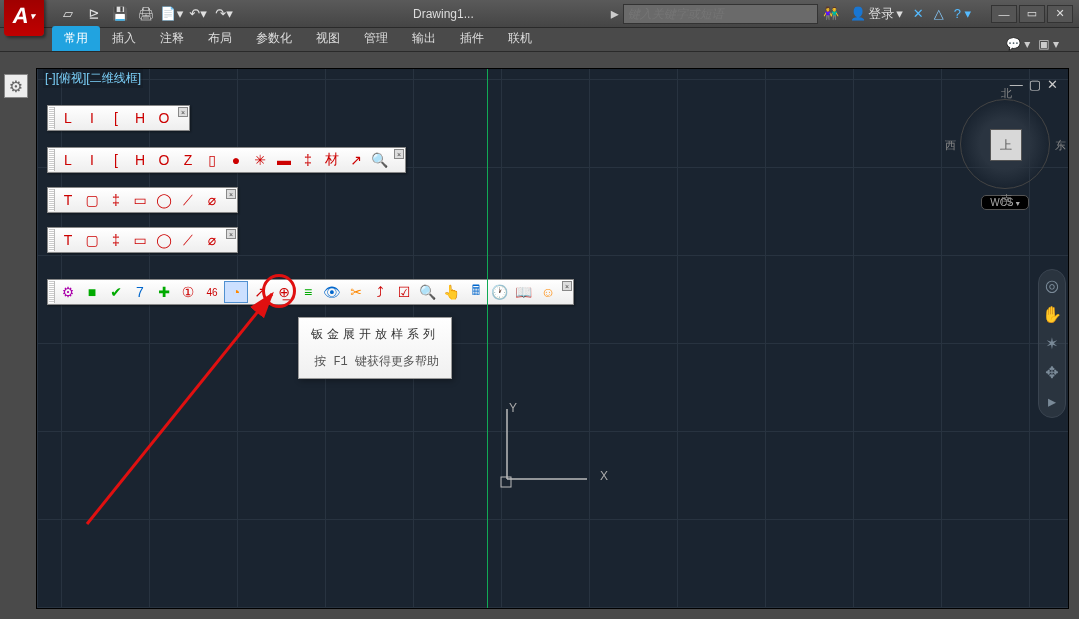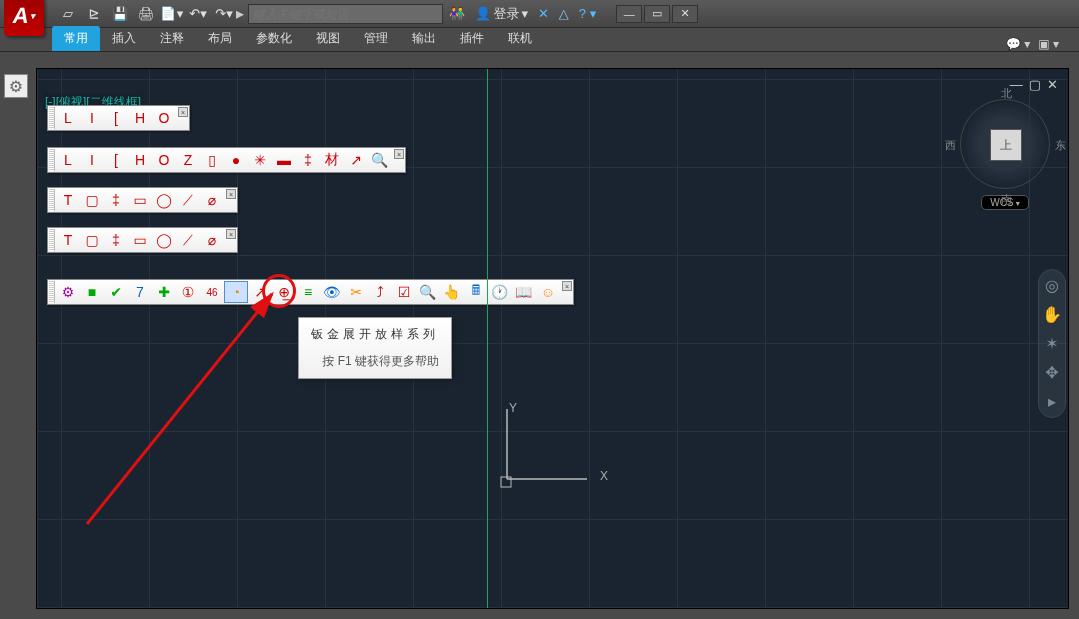--- a/index.html
+++ b/index.html
@@ -26,36 +26,36 @@
   .ribbon-extras { margin-left: auto; display: flex; align-items: center; gap: 8px; padding-right: 20px; color: #ccc; font-size: 12px;}
 
   
   .left-gear { position: absolute; left: 4px; top: 74px; width: 24px; height: 24px; border: 1px solid #888; background: #eee; display: flex; align-items: center; justify-content: center; color: #666;}
 
   
   .canvas { position: absolute; left: 36px; top: 68px; right: 10px; bottom: 10px; background: #1a2430; border: 1px solid #000;}
   .grid-v, .grid-h { position: absolute; background: #283340;}
   
   
-  .viewport-label { position: absolute; left: 6px; top: 24px; color: #14b8a6; font-size: 12px; background: rgba(0,0,0,.1); padding: 1px 2px;}
+  .viewport-label { position: absolute; left: 6px; top: 0; color: #7dd3fc; font-size: 12px; background: rgba(0,0,0,.1); padding: 1px 2px;}
   .viewport-controls { position: absolute; right: 10px; top: 8px; display: flex; gap: 6px; color: #ccc;}
   .viewport-controls span { font-size: 13px;}
 
   
   .tb { position: absolute; background: linear-gradient(#fff,#eee); border: 1px solid #888; display: flex; align-items: center; padding: 1px; box-shadow: 1px 1px 2px rgba(0,0,0,.4);}
   .tb .grip { width: 6px; height: 22px; border-right: 1px solid #bbb; margin-right: 1px; background: repeating-linear-gradient(#ccc,#ccc 1px,#fff 1px,#fff 2px);}
   .tb .tbtn { width: 24px; height: 22px; display: flex; align-items: center; justify-content: center; font-size: 14px; border: 1px solid transparent; margin: 0 0px; color: #c00;}
   .tb .tclose { width: 10px; height: 10px; border: 1px solid #888; background: #ddd; margin-left: 2px; font-size: 7px; display: flex; align-items: center; justify-content: center; color: #444; align-self: flex-start;}
   .tb .highlighted { background: #cce0ff; border-color: #5090d0;}
   .circle-marker { position: absolute; width: 34px; height: 34px; border: 3px solid #e01010; border-radius: 50%; pointer-events: none;}
 
   
   .tooltip { position: absolute; background: linear-gradient(#fff,#f0f0f0); border: 1px solid #999; padding: 8px 12px; box-shadow: 2px 2px 6px rgba(0,0,0,.3); font-size: 12px; color: #333;}
   .tooltip .line1 { margin-bottom: 10px; letter-spacing: 4px;}
-  .tooltip .line2 { color: #555;}
+  .tooltip .line2 { color: #555; font-family: Liberation Mono, monospace;}
 
   
   .arrow-svg { position: absolute; pointer-events: none;}
 
   
   .ucs { position: absolute; color: #aaa; font-size: 12px;}
   .ucs-lines { position: absolute; pointer-events: none;}
 
   
   .viewcube { position: absolute; right: 18px; top: 30px; width: 90px; height: 110px; color: #888; font-size: 12px; text-align: center;}
@@ -85,20 +85,21 @@
     </div>
   <div class="qat">
     <div class="btn">▱</div>
     <div class="btn">⊵</div>
     <div class="btn">💾</div>
     <div class="btn">🖨</div>
     <div class="btn">📄▾</div>
     <div class="btn">↶▾</div>
     <div class="btn">↷▾</div>
   </div>
+  <div class="title-text">Drawing1...</div>
   <span style="color:#ccc;margin-right:4px;">▸</span>
   <input class="search-box" placeholder="键入关键字或短语" style="">
   <div class="title-right">
     <div class="btn">👫</div>
     <div class="btn">👤 <span>登录</span> ▾</div>
     <div class="btn" style="color:#5bf;">✕</div>
     <div class="btn" style="color:#8cf;">△</div>
     <div class="btn" style="color:#5bf;">? ▾</div>
     <div class="win-controls">
       <div class="btn">—</div>

